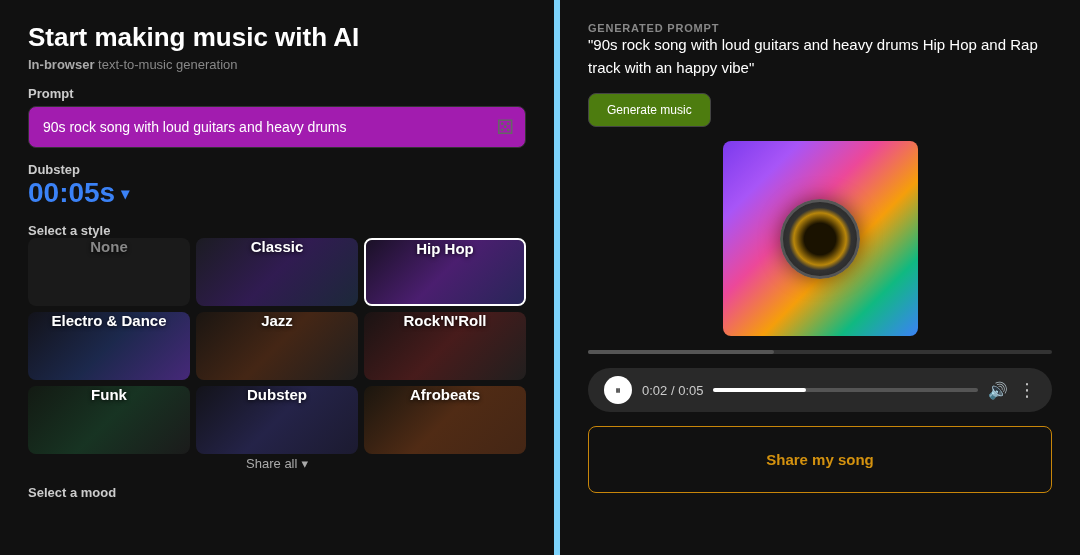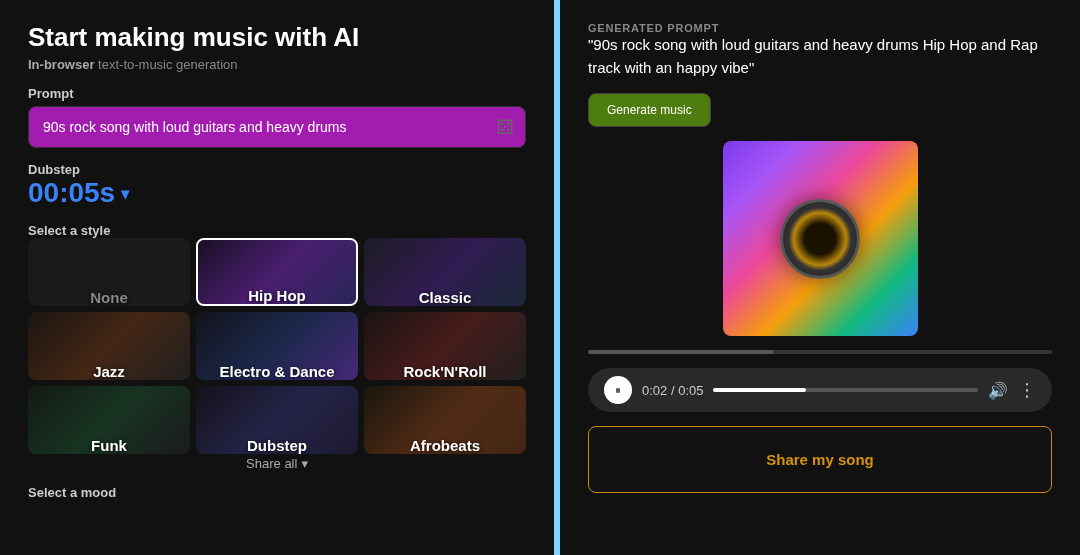--- a/index.html
+++ b/index.html
@@ -100,21 +100,21 @@
       gap: 6px;
     }
 
     .style-item {
       position: relative;
       height: 68px;
       border-radius: 8px;
       overflow: hidden;
       cursor: pointer;
       display: flex;
-      align-items: flex-end;
+      align-items: flex-start;
       justify-content: center;
       background: #1a1a1a;
     }
 
     .style-item .style-bg {
       position: absolute;
       inset: 0;
       background-size: cover;
       background-position: center;
       opacity: 0.45;
@@ -328,35 +328,35 @@
       <span class="duration-chevron">▾</span>
     </div>
   </div>
 
   <div>
     <div class="style-label">Select a style</div>
     <div class="style-grid" id="style-grid">
         <div class="style-item style-none">
           <span class="style-name">None</span>
         </div>
+        <div class="style-item">
+          <div class="style-bg bg-classic"></div>
+          <span class="style-name">Classic</span>
+        </div>
         <div class="style-item selected">
           <div class="style-bg bg-hiphop"></div>
           <span class="style-name">Hip Hop</span>
         </div>
         <div class="style-item">
-          <div class="style-bg bg-classic"></div>
-          <span class="style-name">Classic</span>
+          <div class="style-bg bg-electro"></div>
+          <span class="style-name">Electro &amp; Dance</span>
         </div>
         <div class="style-item">
           <div class="style-bg bg-jazz"></div>
           <span class="style-name">Jazz</span>
-        </div>
-        <div class="style-item">
-          <div class="style-bg bg-electro"></div>
-          <span class="style-name">Electro &amp; Dance</span>
         </div>
         <div class="style-item">
           <div class="style-bg bg-rocknroll"></div>
           <span class="style-name">Rock'N'Roll</span>
         </div>
         <div class="style-item">
           <div class="style-bg bg-funk"></div>
           <span class="style-name">Funk</span>
         </div>
         <div class="style-item">

